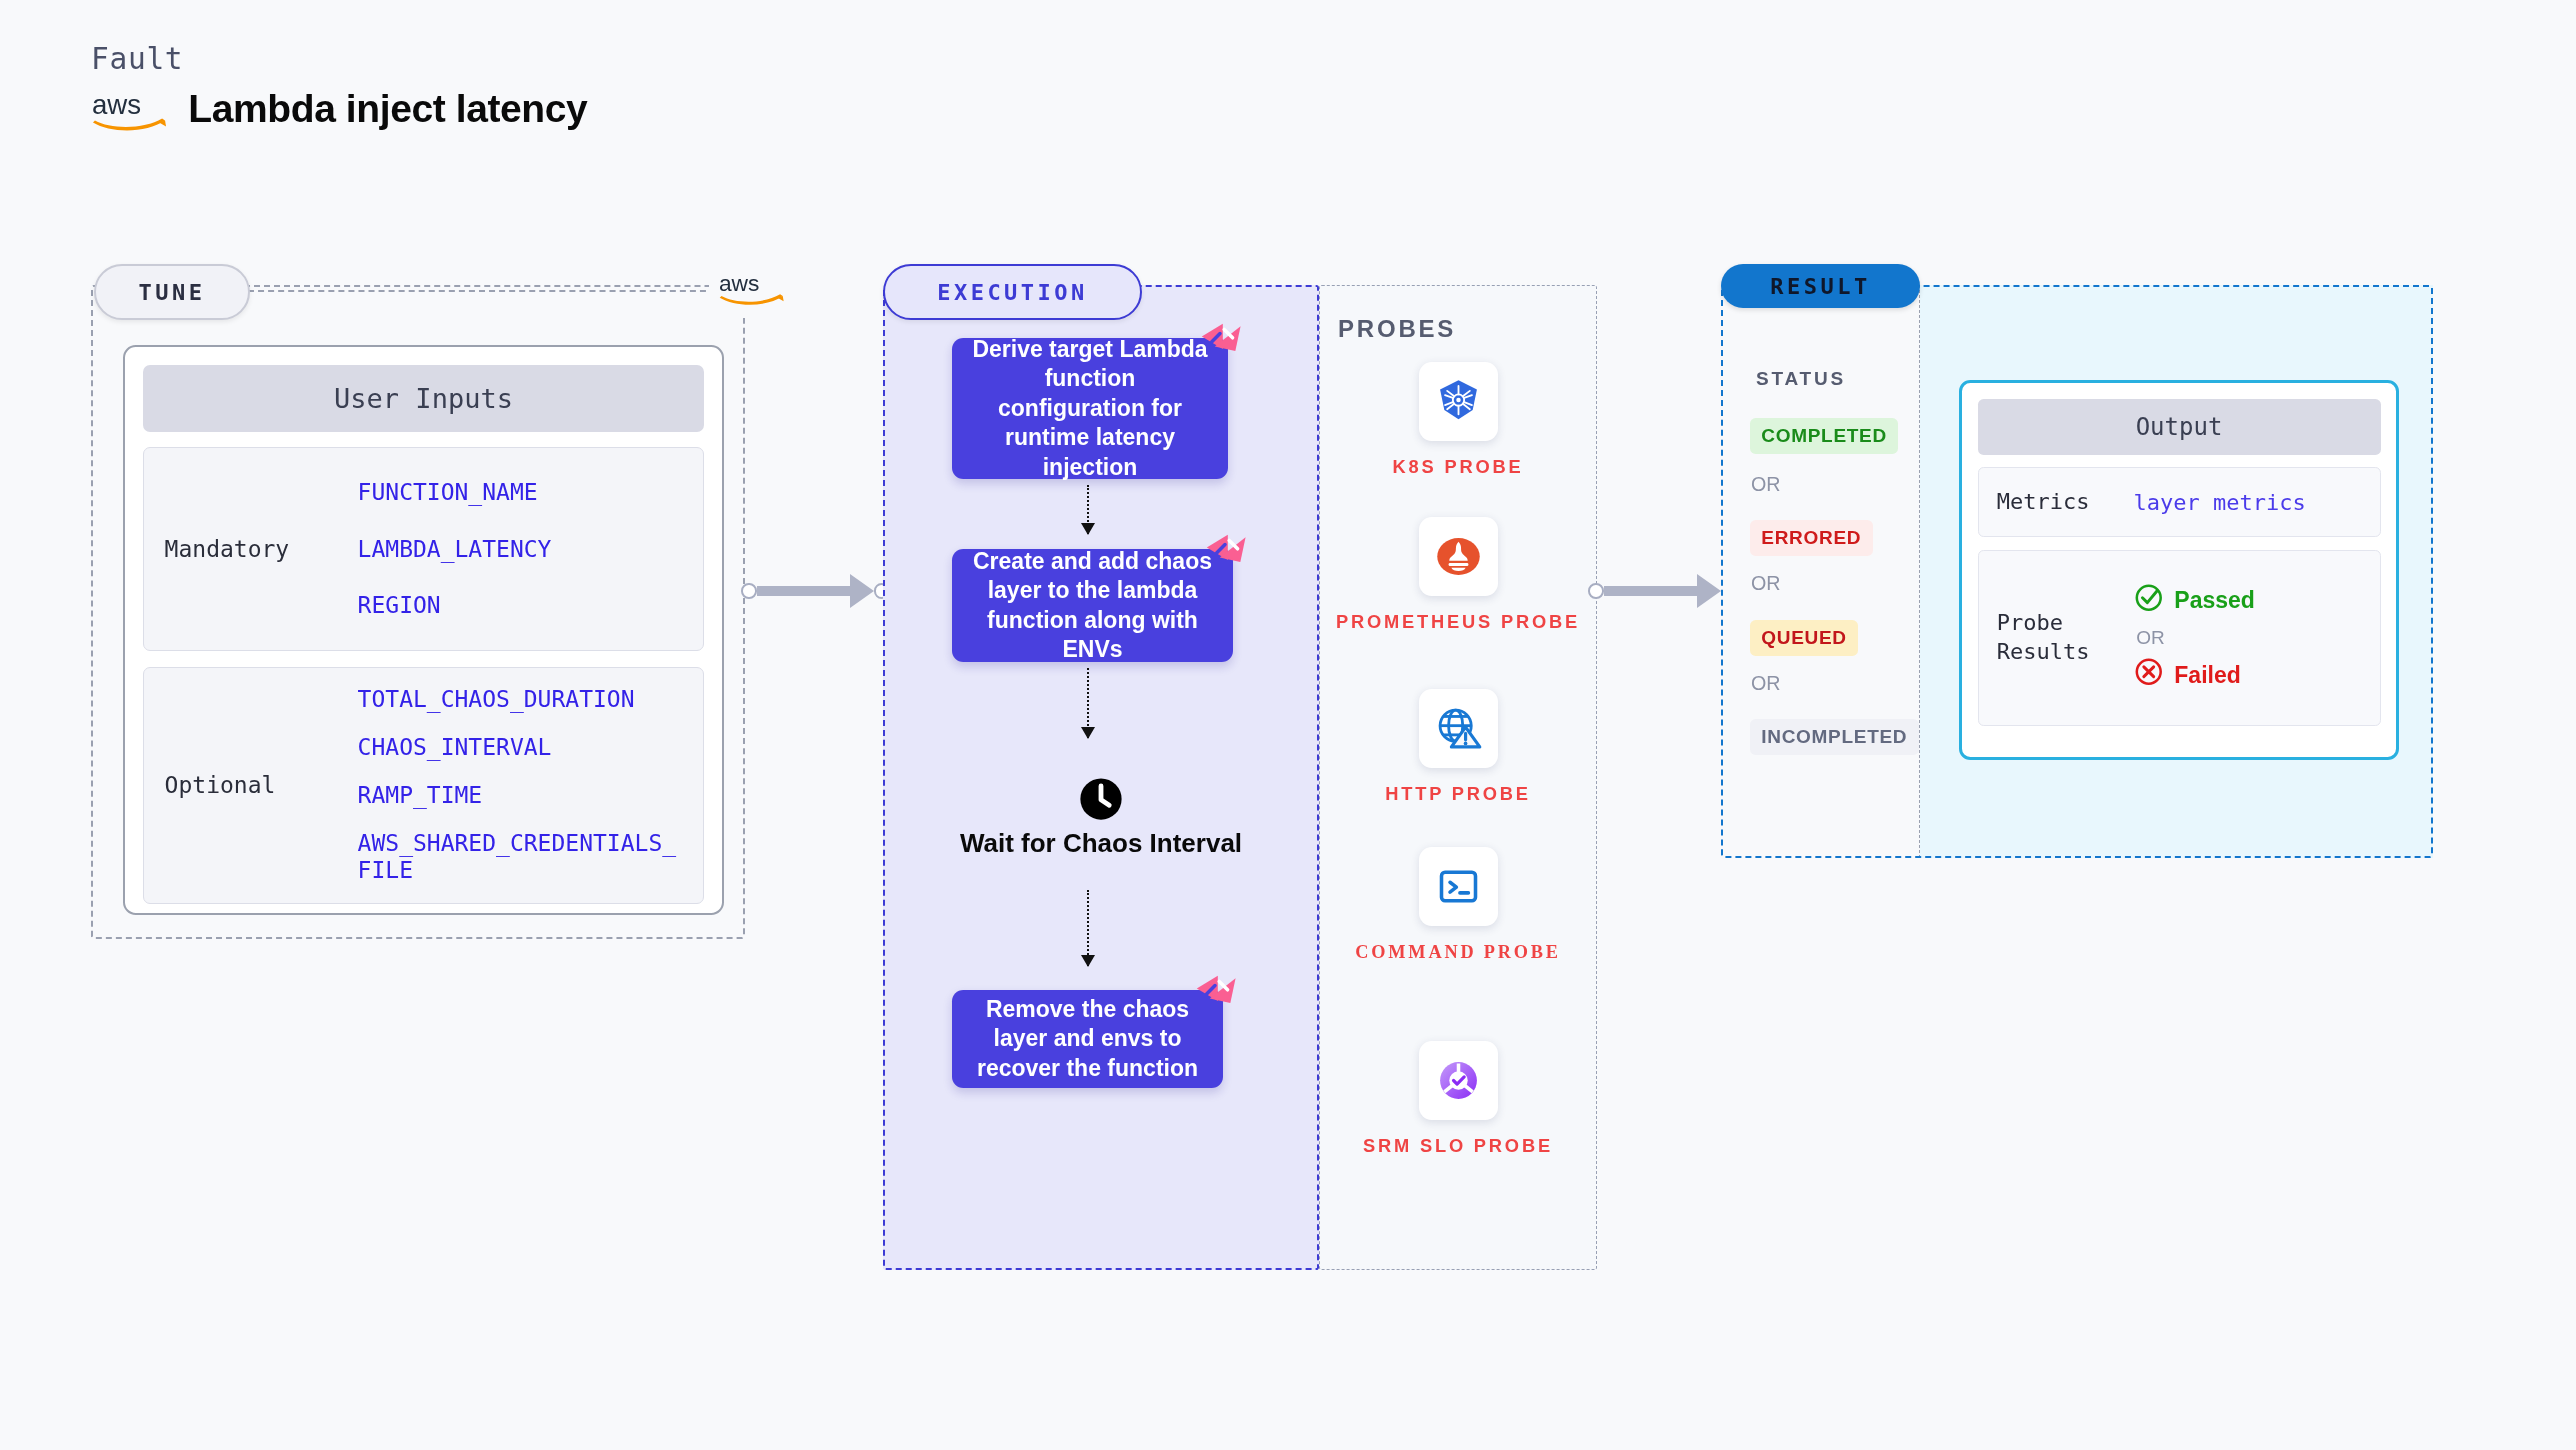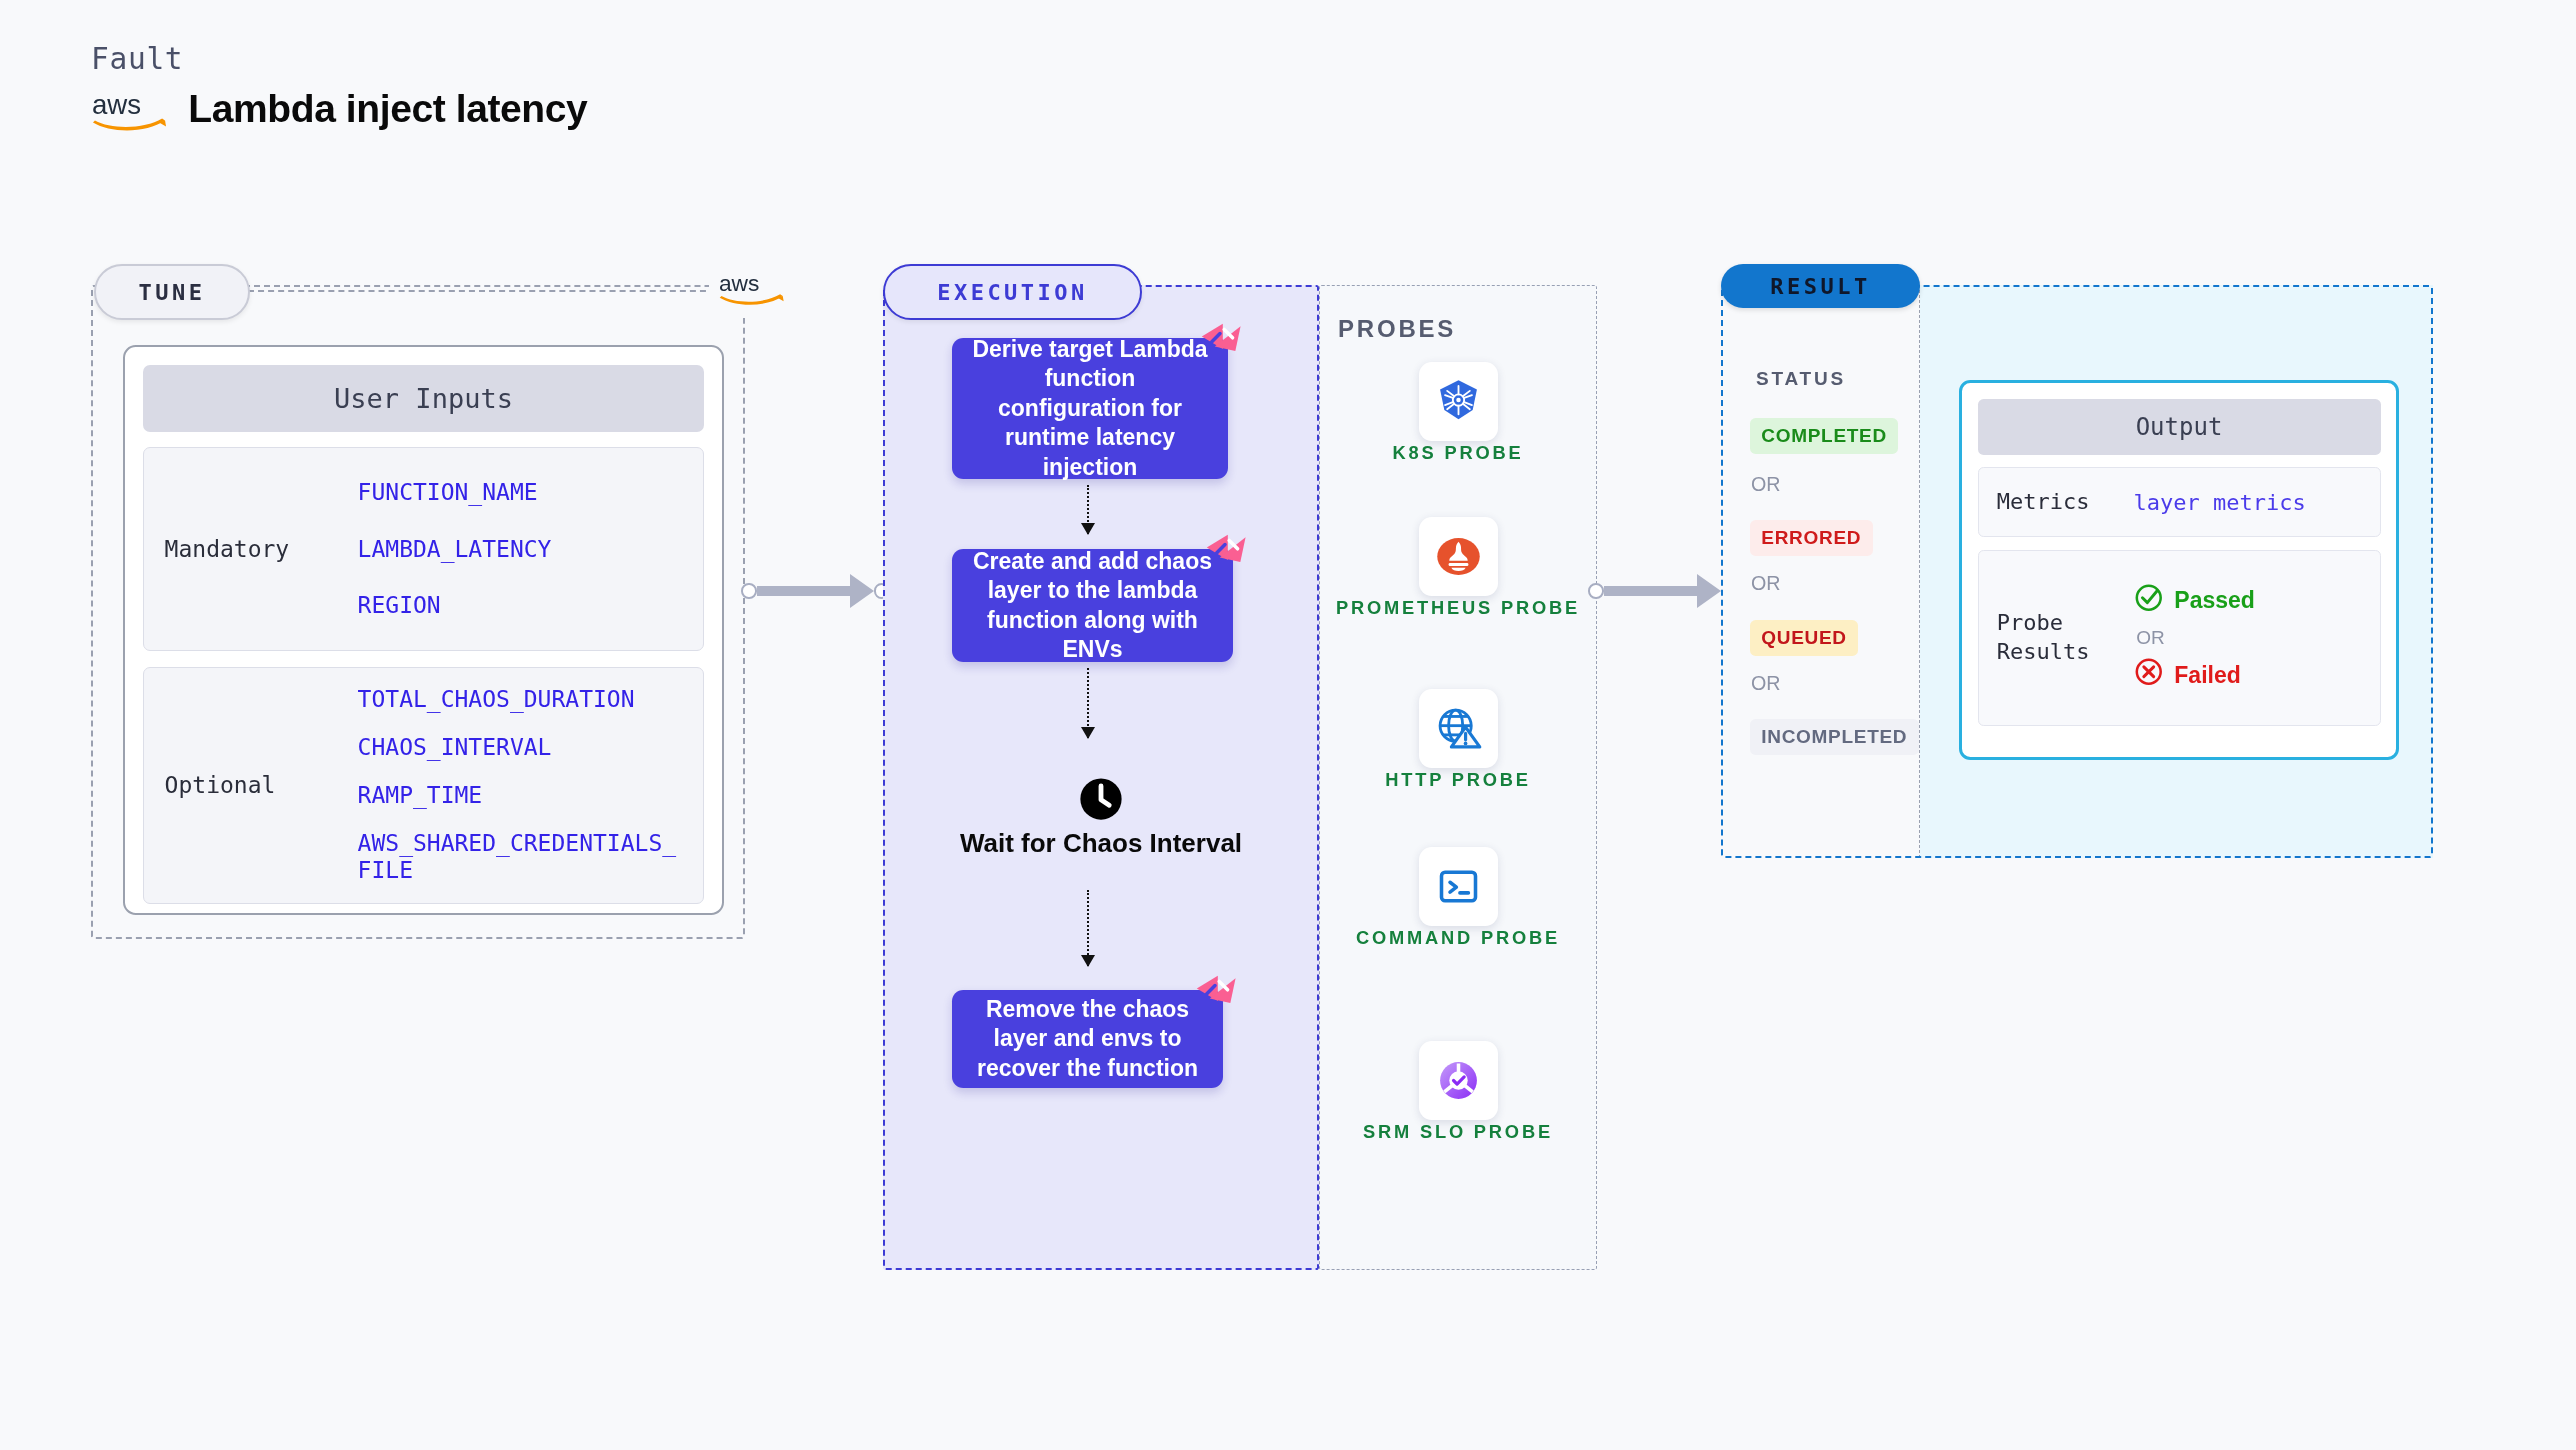--- a/index.html
+++ b/index.html
@@ -136,22 +136,22 @@
 
   
   .probe { position: absolute; width: 278px; text-align: center; }
   .probe-tile {
     width: 79px; height: 79px; margin: 0 auto; background: #ffffff;
     border-radius: 12.7px; box-shadow: 0 2.8px 8.4px rgba(40,50,90,.13);
     display: flex; align-items: center; justify-content: center;
   }
   .probe-tile svg { width: 51px; height: 51px; }
   .probe-label {
-    font-size: 18.3px; font-weight: 700; letter-spacing: 2.8px;
-    color: #15803d; line-height: 1.35;
+    margin-top: 14px; font-size: 18.3px; font-weight: 700; letter-spacing: 2.8px;
+    color: #ef4444; line-height: 1.35;
   }
 
   
   .result-region {
     position: absolute; left: 1721px; top: 285px; width: 712px; height: 573px;
     border: 2.8px dashed #1276cd; border-radius: 2.8px; background: transparent;
   }
   .result-status-col {
     position: absolute; left: 1721px; top: 285px; width: 199px; height: 573px;
     border-right: 1.4px dashed #9aa0b0; background: #f8f9fb;
@@ -392,21 +392,21 @@
             <path d="M14 45 L50 45"></path>
         </g>
         <path d="M46 34 L66 62 L26 62 Z" fill="#f8f9fb" stroke="#1878d4" stroke-width="4.5" stroke-linejoin="round"></path>
         <path d="M46 43 L46 52" stroke="#1878d4" stroke-width="4.5" stroke-linecap="round"></path>
         <circle cx="46" cy="57" r="2.6" fill="#1878d4"></circle>
       </svg>
     </div>
     <div class="probe-label">HTTP PROBE</div>
   </div>
 
-  <div class="probe" style="left:1319px; top:847px;">
+  <div class="probe" style="left:1319px; top:847px;font-family:Liberation Serif, serif;">
     <div class="probe-tile">
       <svg viewBox="0 0 72 72" xmlns="http://www.w3.org/2000/svg">
         <rect x="12" y="16" width="48" height="40" rx="5" fill="none" stroke="#1878d4" stroke-width="5"></rect>
         <path d="M24 30 L33 37 L24 44" fill="none" stroke="#1878d4" stroke-width="5" stroke-linecap="round" stroke-linejoin="round"></path>
         <path d="M38 45 L50 45" stroke="#1878d4" stroke-width="5" stroke-linecap="round"></path>
       </svg>
     </div>
     <div class="probe-label">COMMAND PROBE</div>
   </div>
 

